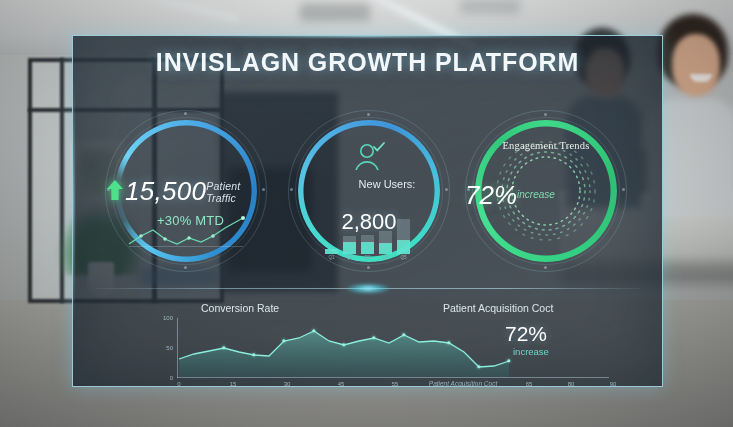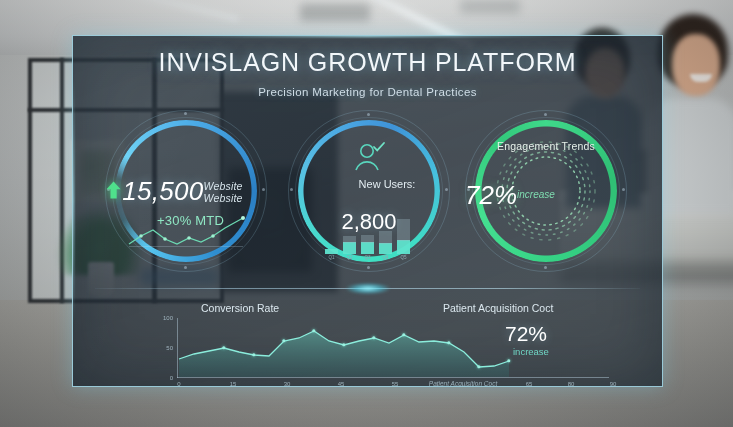--- a/index.html
+++ b/index.html
@@ -108,21 +108,21 @@
   .edgeglow-t { position:absolute; left:18%; top:-1px; width:64%; height:2px;
     background:linear-gradient(90deg,rgba(140,230,245,0),rgba(180,245,255,.95),rgba(140,230,245,0));
     filter:blur(1px); }
   .edgeglow-l { position:absolute; left:-1px; top:12%; width:2px; height:70%;
     background:linear-gradient(180deg,rgba(140,230,245,0),rgba(175,240,255,.9),rgba(140,230,245,0));
     filter:blur(1px); }
 
   
   .title {
     position:absolute; left:0; right:0; top:12px; text-align:center;
-    font-size:25px; letter-spacing:.9px; color:#f2f7fa; font-weight:400;
+    font-size:25px; letter-spacing:.9px; color:#f2f7fa; font-weight:700;
     text-shadow:0 0 12px rgba(150,220,245,.55);
   }
   .subtitle {
     position:absolute; left:0; right:0; top:50px; text-align:center;
     font-size:11.5px; color:#cfdde6; letter-spacing:.35px;
     text-shadow:0 0 7px rgba(130,200,230,.45);
   }
 
   
   .gauges { position:absolute; left:0; right:0; top:74px; height:170px; }
@@ -165,21 +165,21 @@
   .big-num { font-size:26px; color:#ffffff; letter-spacing:.3px;
     text-shadow:0 0 10px rgba(160,220,245,.45); }
   .num-label { font-size:10.5px; color:#d6e3ea; margin-top:2px; letter-spacing:.2px; }
   .delta { position:absolute; font-size:13px; color:#8fe6c3; letter-spacing:.2px; }
 
   .g2-label { font-size:11px; color:#e2ecf1; }
   .g2-num { font-size:22px; color:#ffffff; margin-top:17px;
     text-shadow:0 0 9px rgba(160,220,245,.4); }
 
   .g3-title { position:absolute; top:30px; left:0; right:0; text-align:center;
-    font-size:10.5px; color:#e6f1ea; letter-spacing:.2px; }
+    font-size:10.5px; color:#e6f1ea; letter-spacing:.2px;font-family:Liberation Serif, serif; }
   .g3-num { font-size:26px; color:#ffffff; text-shadow:0 0 10px rgba(110,230,160,.5); }
   .g3-sub { font-size:10px; color:#7fdcb0; margin-top:-1px; }
 
   
   .divider { position:absolute; left:22px; right:22px; top:252px; height:1px;
     background:linear-gradient(90deg, rgba(150,200,225,.05), rgba(175,215,235,.55) 25%,
       rgba(190,230,245,.6) 75%, rgba(150,200,225,.05)); }
   .divider-glow { position:absolute; left:50%; top:247px; width:44px; height:11px;
     margin-left:-22px; border-radius:50%;
     background:radial-gradient(ellipse,#9df4ff 0%, rgba(80,220,245,.55) 40%, rgba(80,220,245,0) 75%);
@@ -248,39 +248,38 @@
   <div class="bgl person-b-smile"></div>
 
   <div class="bgl vignette"></div>
 </div>
 
 <div id="panel">
   <div class="edgeglow-t"></div>
   <div class="edgeglow-l"></div>
 
   <div class="title">INVISLAGN GROWTH PLATFORM</div>
-  <div class="subtitle">Precision Marketing for Dental Practices</div>
 
   <div class="gauges">
 
     <div class="gauge g1">
       <div class="ring-outer"></div>
       <div class="ring-mid"></div>
       <div class="arc arc1"></div>
       <div class="dial-tick" style="left:2px;top:78px;"></div>
       <div class="dial-tick" style="left:157px;top:78px;"></div>
       <div class="dial-tick" style="left:79px;top:2px;"></div>
       <div class="dial-tick" style="left:79px;top:156px;"></div>
 
       <div class="gcenter">
         <svg width="22" height="24" viewBox="0 0 22 24" style="margin-bottom:2px;filter:drop-shadow(0 0 5px rgba(80,230,150,.8));">
           <path d="M11 1 L20 11 L15 11 L15 23 L7 23 L7 11 L2 11 Z" fill="#4fe08c"></path>
         </svg>
         <div class="big-num">15,500</div>
-        <div class="num-label">Website Website</div>
+        <div class="num-label">Patient Traffic</div>
       </div>
 
       <svg width="120" height="40" viewBox="0 0 120 40" style="position:absolute;left:22px;top:104px;">
         <polyline points="2,30 14,22 26,16 38,25 50,30 62,24 74,28 86,22 98,14 116,4" fill="none" stroke="#6fe3b8" stroke-width="1.3" opacity=".95"></polyline>
         <circle cx="14" cy="22" r="1.8" fill="#9df0cf"></circle>
         <circle cx="38" cy="25" r="1.8" fill="#9df0cf"></circle>
         <circle cx="62" cy="24" r="1.8" fill="#9df0cf"></circle>
         <circle cx="86" cy="22" r="1.8" fill="#9df0cf"></circle>
         <circle cx="116" cy="4" r="2" fill="#b6f7de"></circle>
       </svg>

